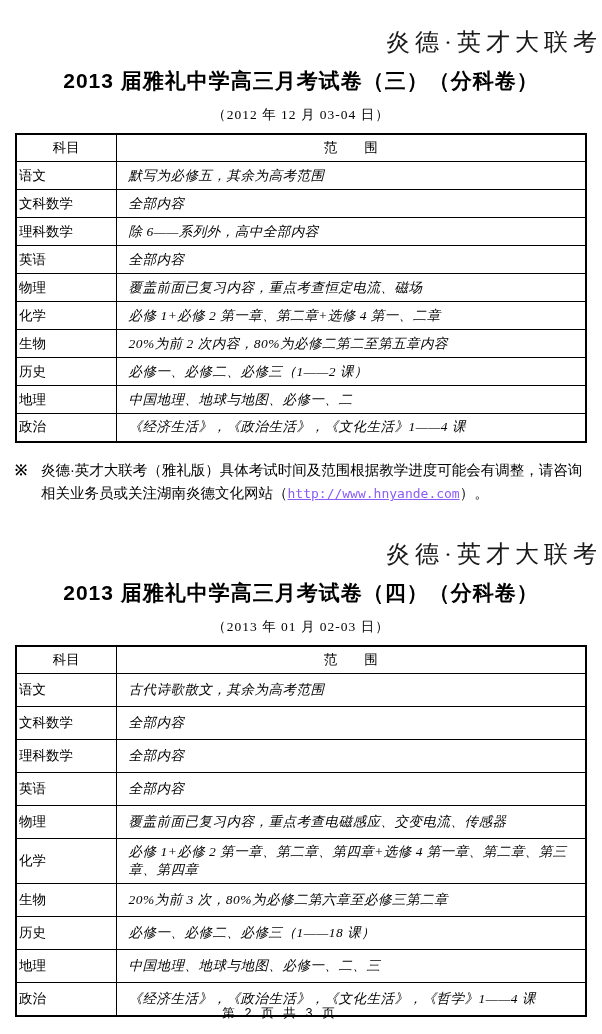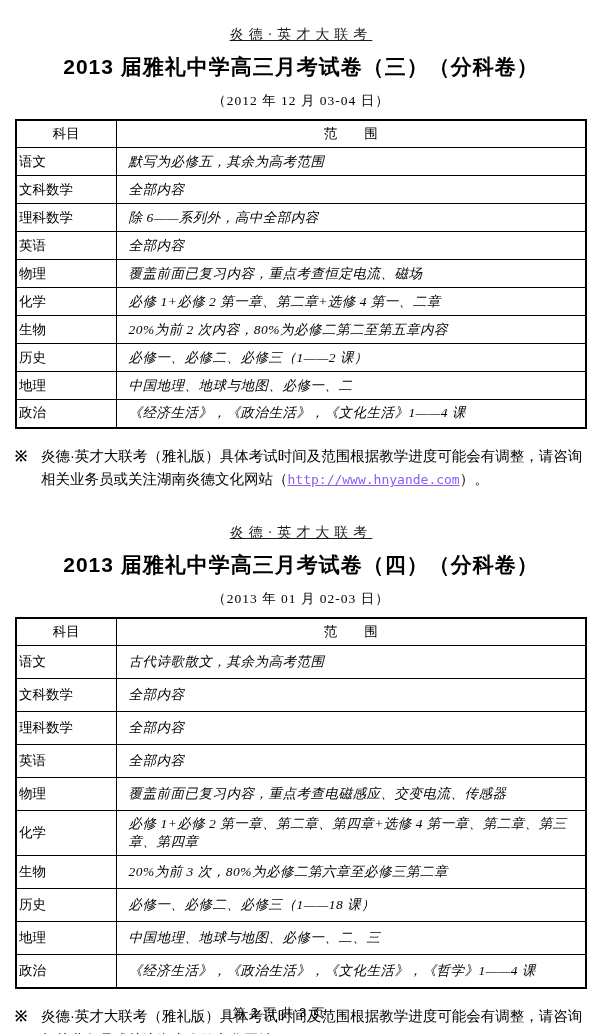--- a/index.html
+++ b/index.html
@@ -12,26 +12,25 @@
   .page {
     position: relative;
     width: 602px;
     height: 1034px;
     background: #fff;
     padding-top: 26px;
     overflow: hidden;
   }
   .section { width: 602px; }
   .brand {
-    text-align: center;
-    font-size: 14px;
+    text-align: right;
+    font-size: 24px;
     letter-spacing: 5px;
     font-family: "Liberation Serif", serif;
     color: #1a1a1a;
-    text-decoration: underline;
   }
   .title {
     text-align: center;
     font-size: 21px;
     font-weight: bold;
     letter-spacing: 1px;
     margin-top: 9px;
     font-family: "Liberation Sans", sans-serif;
   }
   .date {
@@ -87,21 +86,21 @@
   }
   .section-2 { margin-top: 32px; }
   .page-footer {
     position: absolute;
     left: 0;
     bottom: 12px;
     width: 558px;
     text-align: center;
     font-size: 12.5px;
     letter-spacing: 1px;
-    font-family: Liberation Sans, sans-serif;
+    font-family: Liberation Mono, monospace;
   }
 </style>
 </head>
 <body>
 
 <div class="page">
 
   <div class="section section-1">
     <div class="brand">炎德·英才大联考</div>
     <div class="title">2013 届雅礼中学高三月考试卷（三）（分科卷）</div>

